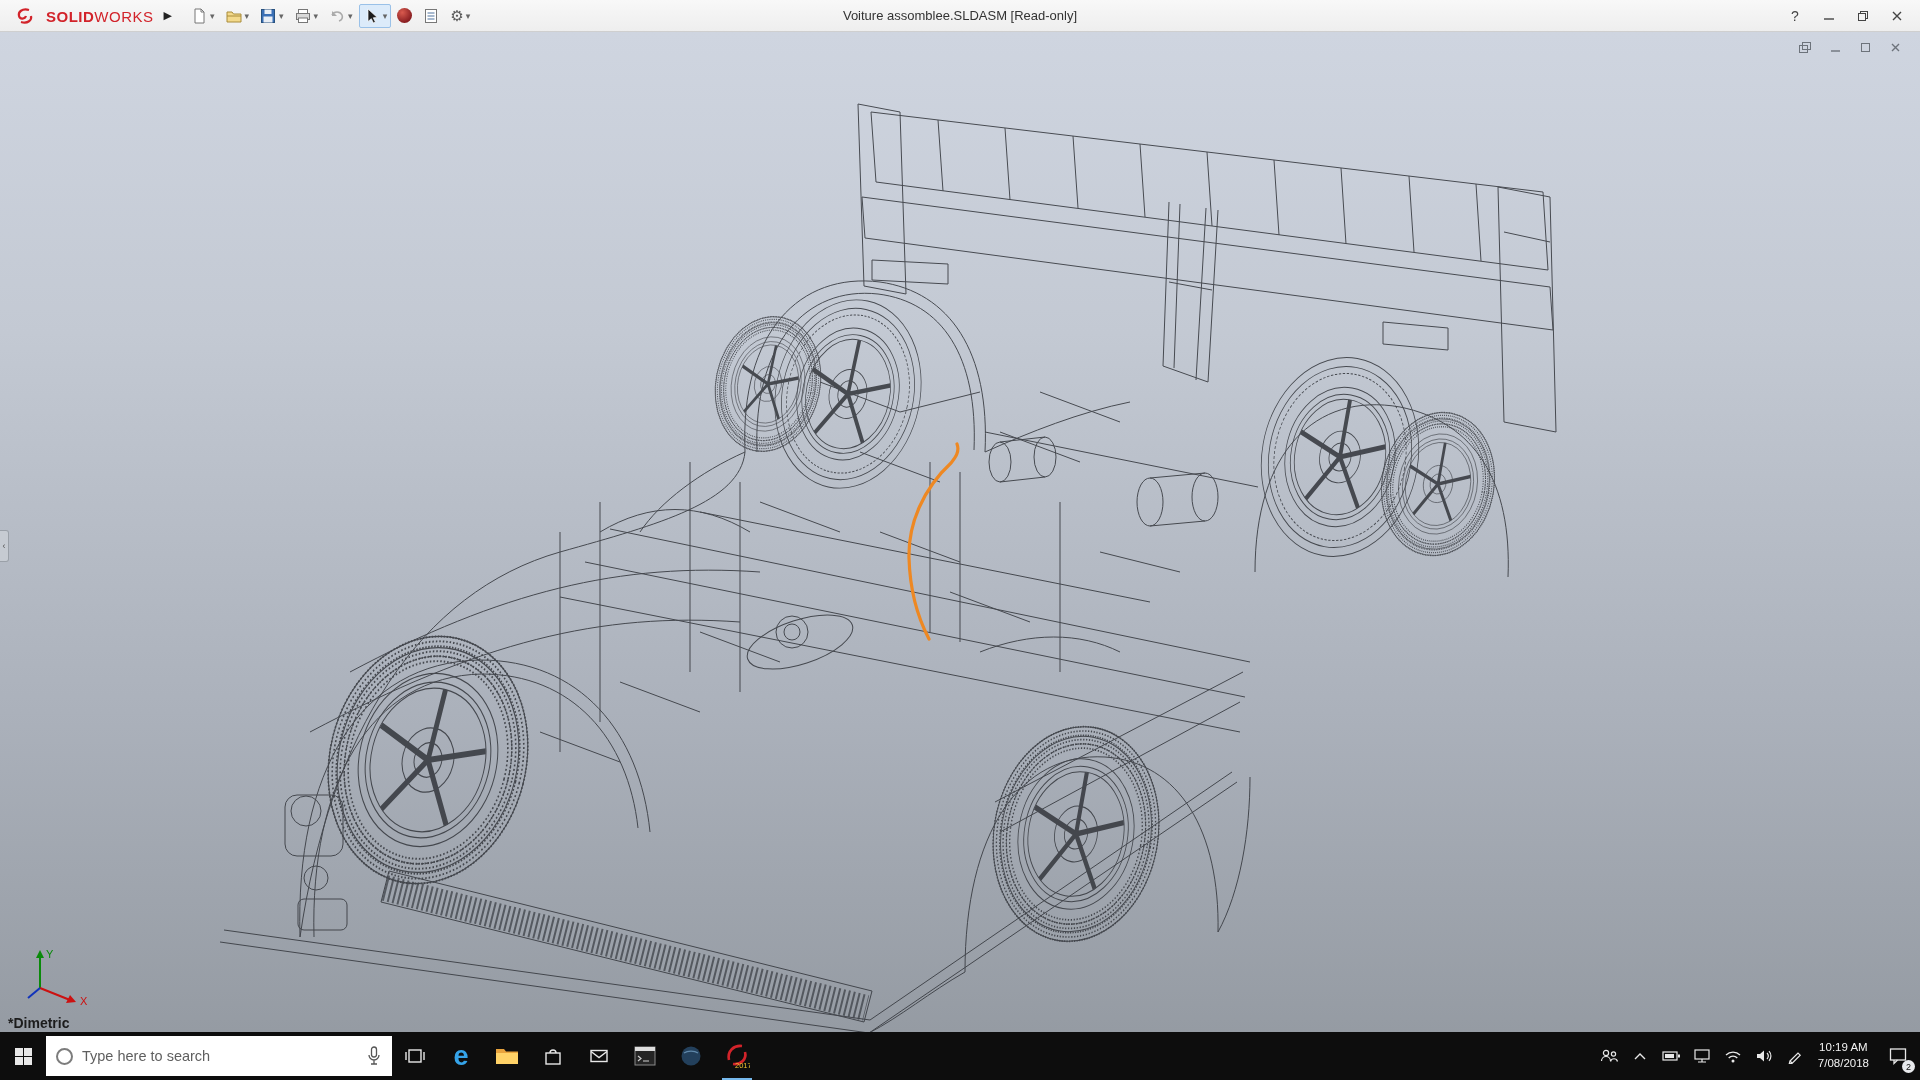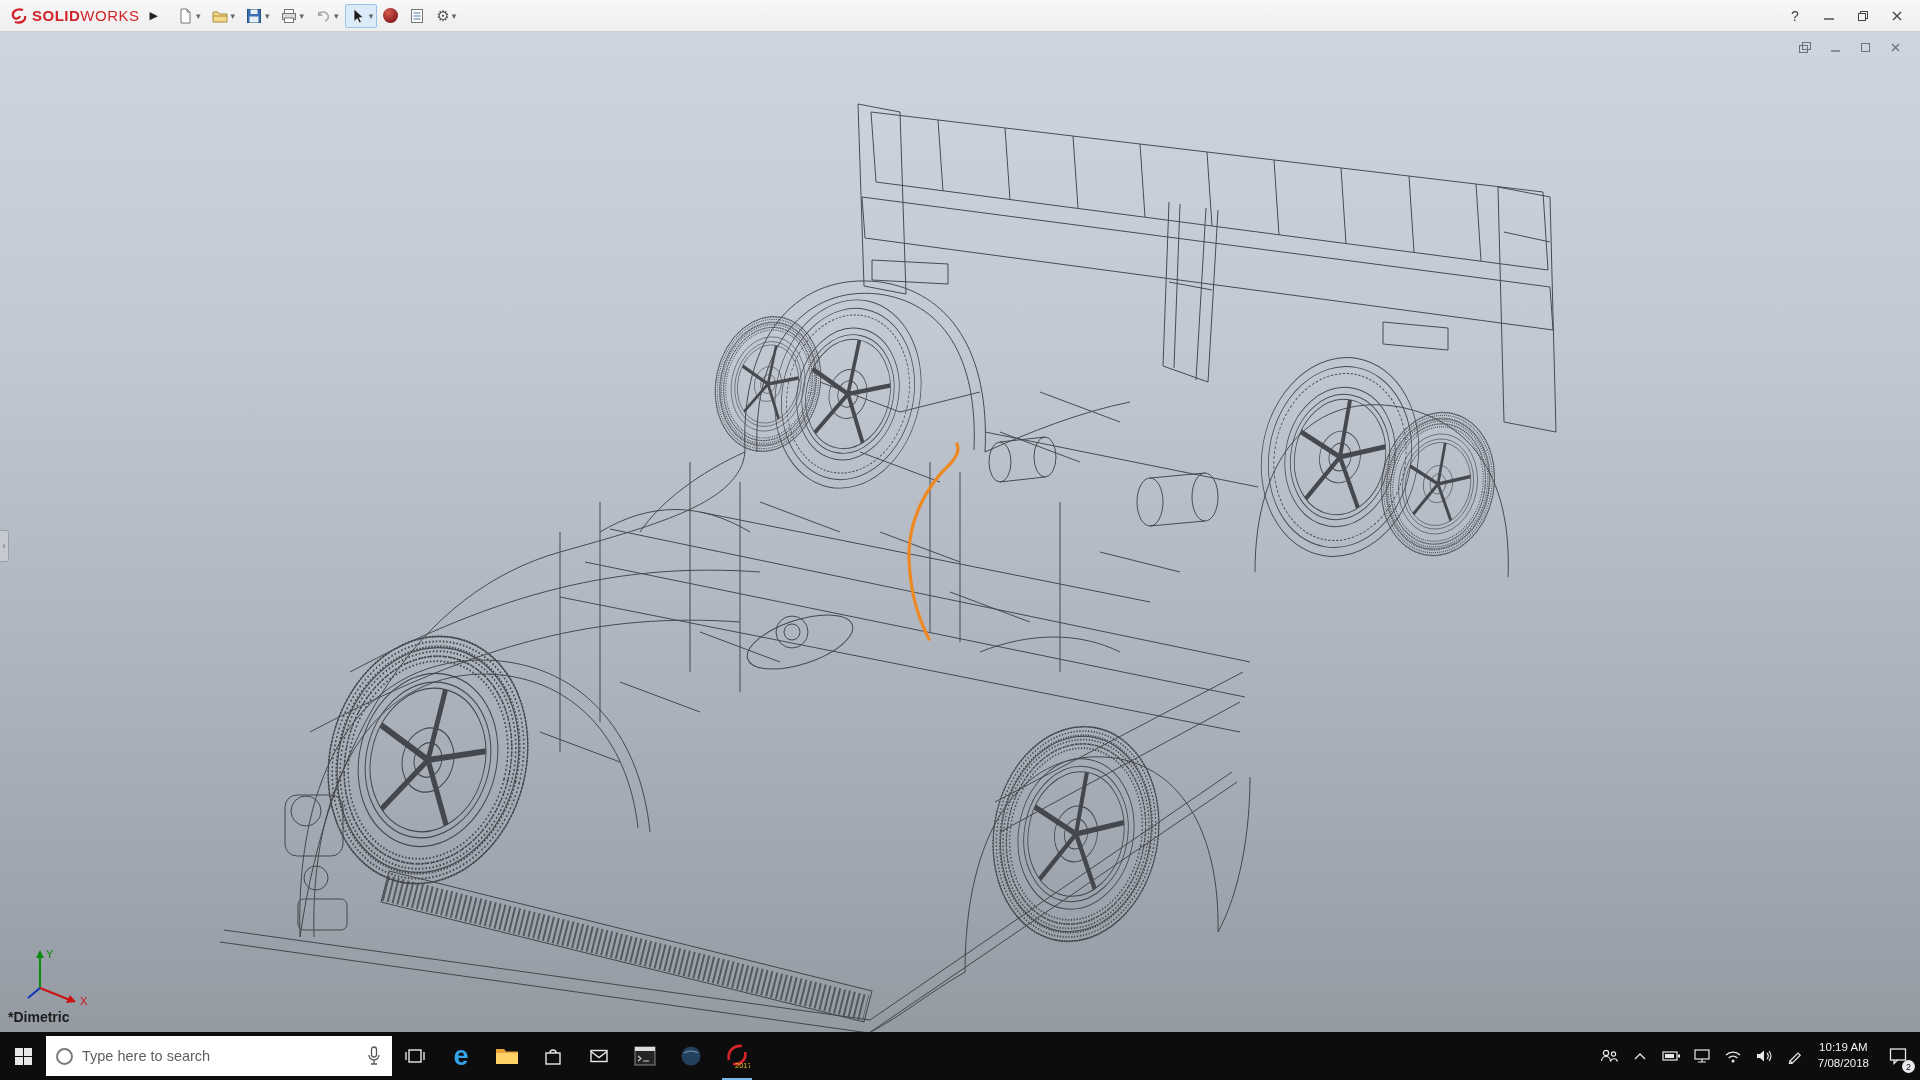--- a/index.html
+++ b/index.html
@@ -4,21 +4,21 @@
 <style>
   * { margin:0; padding:0; box-sizing:border-box; }
   html,body { width:1920px; height:1080px; overflow:hidden;
               font-family:"Liberation Sans", sans-serif; }
   #screen { position:relative; width:1920px; height:1080px; background:#9aa0a8; }
 
   
   #titlebar { position:absolute; top:0; left:0; width:1920px; height:32px;
               background:linear-gradient(#f8f8f8,#eeeeee); border-bottom:1px solid #cfcfcf;
               display:flex; align-items:center; z-index:30; }
-  .brand { display:flex; align-items:center; gap:4px; padding:0 8px 0 10px; }
+  .brand { display:flex; align-items:flex-end; gap:12px; padding:0 8px 0 16px; }
   .brand-text { font-size:15px; letter-spacing:.5px; color:#d2232a; }
   .brand-text b { font-weight:bold; }
   .flyout { font-size:11px; color:#222; padding:0 8px 0 2px; cursor:default; }
   .tb-group { display:flex; align-items:center; gap:2px; padding-left:6px; }
   .tb-btn { display:flex; align-items:center; gap:2px; height:24px; padding:0 3px;
             border:1px solid transparent; border-radius:2px; }
   .tb-btn.pressed { background:#dcebfa; border-color:#9ac1e8; }
   .caret { font-size:9px; color:#666; }
   .titletext { position:absolute; left:0; right:0; text-align:center; font-size:13px;
                color:#333; pointer-events:none; }
@@ -33,21 +33,21 @@
   
   #viewport { position:absolute; top:32px; left:0; width:1920px; height:1000px;
               background:linear-gradient(180deg,#cfd5e0 0%, #c3c9d3 30%, #abb1bb 68%, #959ba3 100%); }
   #carsvg { position:absolute; top:0; left:0; }
   #docctl { position:absolute; top:6px; right:14px; display:flex; gap:8px; z-index:5; }
   #docctl .dbtn { width:22px; height:18px; display:flex; align-items:center; justify-content:center; }
   #lefttab { position:absolute; top:498px; left:0; width:9px; height:32px;
              background:#c6cbd2; border:1px solid #9aa0a8; border-left:none;
              border-radius:0 3px 3px 0; color:#555; font-size:9px;
              display:flex; align-items:center; justify-content:center; }
-  #viewlabel { position:absolute; left:8px; bottom:7px; font-size:14px; font-weight:bold;
+  #viewlabel { position:absolute; left:8px; bottom:1px; font-size:14px; font-weight:bold;
                color:#1c1c1c; }
   #triad { position:absolute; left:18px; bottom:26px; }
 
   
   #taskbar { position:absolute; bottom:0; left:0; width:1920px; height:48px; background:#0d0d0d;
              display:flex; align-items:center; z-index:40; }
   .tk-btn { width:46px; height:48px; display:flex; align-items:center; justify-content:center; }
   #searchbox { width:346px; height:40px; background:#ffffff; display:flex; align-items:center;
                padding:16px 10px; gap:9px; }
   #searchbox input { flex:1; border:none; outline:none; font-size:14.5px; color:#333;
@@ -133,20 +133,21 @@
           <rect x="3.5" y="2.5" width="11" height="13" fill="#fff" stroke="#777"></rect>
           <path d="M5.5,6 h7 M5.5,9 h7 M5.5,12 h7" stroke="#8aa3c0" stroke-width="1.4"></path>
         </svg>
       </div>
       <div class="tb-btn">
         <span class="gear">⚙</span>
         <span class="caret">▾</span>
       </div>
     </div>
 
+    <div class="titletext">Voiture assomblee.SLDASM [Read-only]</div>
 
     <div class="winctl">
       <div class="wbtn">?</div>
       <div class="wbtn">
         <svg width="12" height="12" viewBox="0 0 12 12">
             <path d="M1,9 h10" stroke="#444" stroke-width="1.4"></path>
           </svg>
       </div>
       <div class="wbtn">
         <svg width="12" height="12" viewBox="0 0 12 12">

